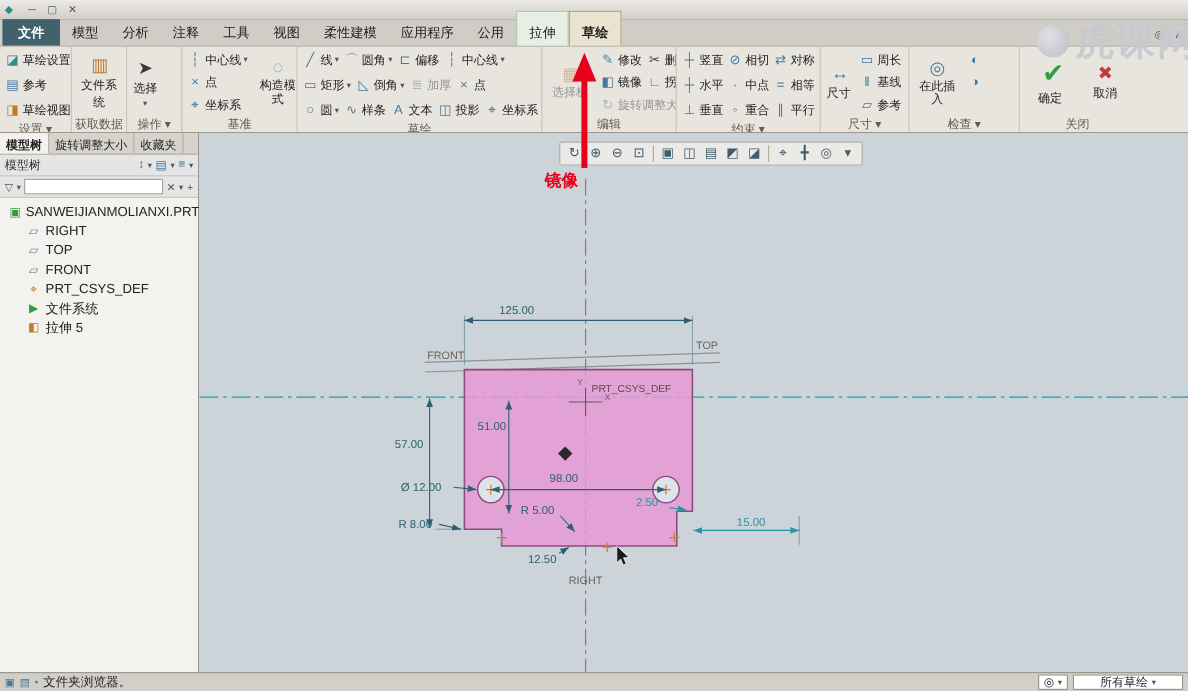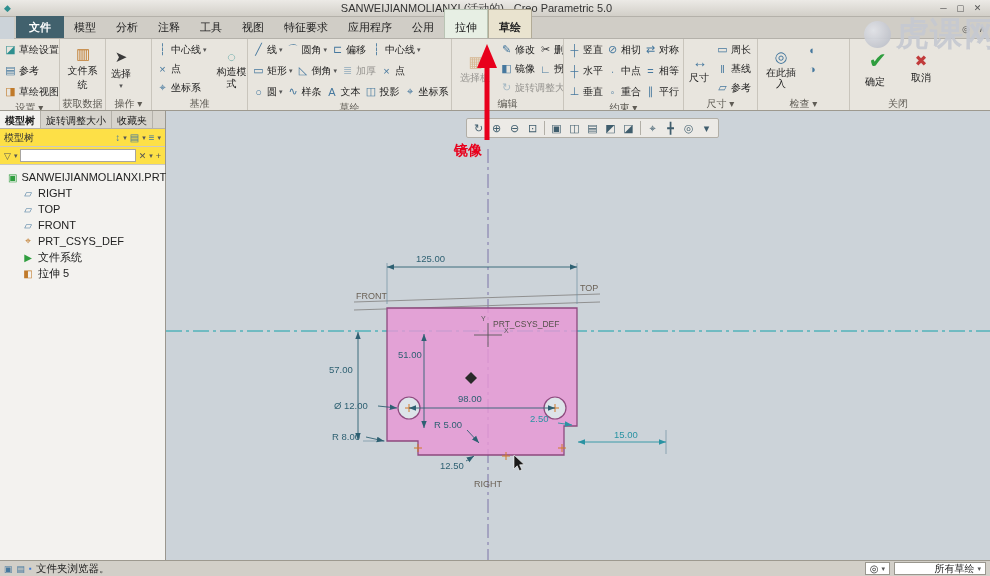--- a/index.html
+++ b/index.html
@@ -6,21 +6,21 @@
   html,body{width:990px;height:576px;overflow:hidden;}
   body{background:#ccd3d9;position:relative;font-size:11px;color:#222;}
 
   
   .titlebar{height:17px;background:linear-gradient(#eceae6,#d2cfc8);display:flex;align-items:center;border-bottom:1px solid #b4b1aa;padding:0 4px;}
   .app-ico{font-size:9px;color:#2e8f8f;width:14px;}
   .title{flex:1;text-align:center;font-size:11px;color:#333;}
   .winbtn{display:inline-block;width:17px;text-align:center;font-size:9px;color:#555;cursor:default;}
 
   
-  .tabsrow{height:22px;background:#d0cdc6;display:flex;align-items:flex-end;padding-left:2px;border-bottom:1px solid #b4b1aa;margin-left:14px;}
+  .tabsrow{height:22px;background:#d0cdc6;display:flex;align-items:flex-end;padding-left:2px;border-bottom:1px solid #b4b1aa;}
   .tab{padding:10px 10px 3px;font-size:11px;color:#222;white-space:nowrap;}
   .tab.file{background:#41616d;color:#fff;font-weight:bold;padding:4px 13px 3px;}
   .tab.context{background:#e7efe4;border:1px solid #b9c4b4;border-bottom:none;}
   .tab.active{background:#e9e3cf;border:1px solid #b2ab96;border-bottom:none;font-weight:bold;}
   .tabspacer{flex:1;}
   .tr-ico{width:16px;text-align:center;font-size:9px;color:#555;padding-bottom:4px;}
 
   
   .ribbon{height:72px;background:#e8e5de;display:flex;border-bottom:1px solid #9d998f;}
   .group{display:flex;flex-direction:column;border-right:1px solid #c9c5bc;padding:1px 2px 0;overflow:hidden;flex:none;}
@@ -33,21 +33,21 @@
   .btn-b .ico{font-size:15px;}
   .ico{width:13px;text-align:center;font-size:11px;flex:none;}
   .caret{font-size:7px;color:#555;}
   .disabled{opacity:.42;}
   .wrap2{width:36px;word-break:break-all;line-height:1.15;}
   .c-blue{color:#46789e}.c-teal{color:#2e8f8f}.c-orange{color:#c07a2a}.c-green{color:#2f9e3f}.c-red{color:#c13b3b}.c-dark{color:#3a3a3a}
   .okico{font-size:22px !important;}
 
   
   .main{display:flex;height:449px;}
-  .sidebar{width:166px;background:#fde047;border-right:1px solid #9a978f;display:flex;flex-direction:column;flex:none;}
+  .sidebar{width:166px;background:#e5e5e5;border-right:1px solid #9a978f;display:flex;flex-direction:column;flex:none;}
   .side-tabs{display:flex;height:18px;background:#d6d3cc;font-size:10px;border-bottom:1px solid #b4b1aa;}
   .side-tab{padding:3px 5px 0;border-right:1px solid #b4b1aa;white-space:nowrap;}
   .side-tab.active{background:#f3f2ef;font-weight:bold;}
   .tree-toolbar{height:18px;display:flex;align-items:center;gap:3px;padding:0 4px;border-bottom:1px solid #ccc9c2;font-size:10px;color:#333;}
   .tt-ico{font-size:10px;color:#46789e;}
   .filter-row{height:18px;display:flex;align-items:center;gap:3px;padding:0 4px;border-bottom:1px solid #ccc9c2;}
   .filter-input{flex:1;height:13px;background:#fff;border:1px solid #a8a5a0;}
   .f-ico{font-size:9px;color:#555;}
   .tree{flex:1;background:#f3f2ef;padding-top:4px;}
   .tree-item{display:flex;align-items:center;gap:4px;height:16px;padding-left:8px;font-size:11px;white-space:nowrap;}
@@ -73,34 +73,33 @@
   .wm-logo{width:27px;height:27px;border-radius:50%;background:radial-gradient(circle at 35% 35%,#e2e4e9,#b6b9c3);flex:none;}
   .wm-text{font-size:33px;font-weight:bold;color:#c6c9d1;letter-spacing:1px;white-space:nowrap;}
 </style>
 </head>
 <body>
 
 <div class="app">
 
   <div class="titlebar">
     <span class="app-ico">◆</span>
-    <span class="title">SANWEIJIANMOLIANXI (活动的) - Creo Parametric 5.0</span>
     <span class="winbtn">─</span>
     <span class="winbtn">▢</span>
     <span class="winbtn">✕</span>
   </div>
 
   <div class="tabsrow">
     <div class="tab file">文件</div>
     <div class="tab">模型</div>
     <div class="tab">分析</div>
     <div class="tab">注释</div>
     <div class="tab">工具</div>
     <div class="tab">视图</div>
-    <div class="tab">特征要求</div>
+    <div class="tab">柔性建模</div>
     <div class="tab">应用程序</div>
     <div class="tab">公用</div>
     <div class="tab context">拉伸</div>
     <div class="tab active">草绘</div>
     <div class="tabspacer"></div>
     <span class="tr-ico">◎</span>
     <span class="tr-ico">∧</span>
   </div>
 
   <div class="ribbon">
@@ -562,21 +561,21 @@
   <div class="statusbar">
     <span class="sb-ico">▣</span>
     <span class="sb-ico">▤</span>
     <span class="sb-bullet">▪</span>
     <span>文件夹浏览器。</span>
     <span class="sb-spacer"></span>
     <div class="sb-box">
       <span>◎</span>
       <span class="caret">▾</span>
     </div>
-    <div class="sb-box" style="width:92px;justify-content:flex-end">
+    <div class="sb-box" style="width:92px;justify-content:center">
       <span>所有草绘</span>
       <span class="caret">▾</span>
     </div>
   </div>
 
   <svg class="overlay" width="990" height="576" viewBox="0 0 990 576">
     <line x1="487" y1="140" x2="487" y2="64" stroke="#e8001c" stroke-width="5"></line>
     <path d="M487,44 L477,68 L497,68 Z" fill="#e8001c"></path>
     <text x="482" y="155" text-anchor="end" font-size="14" font-weight="bold" fill="#e8001c">镜像</text>
   </svg>

